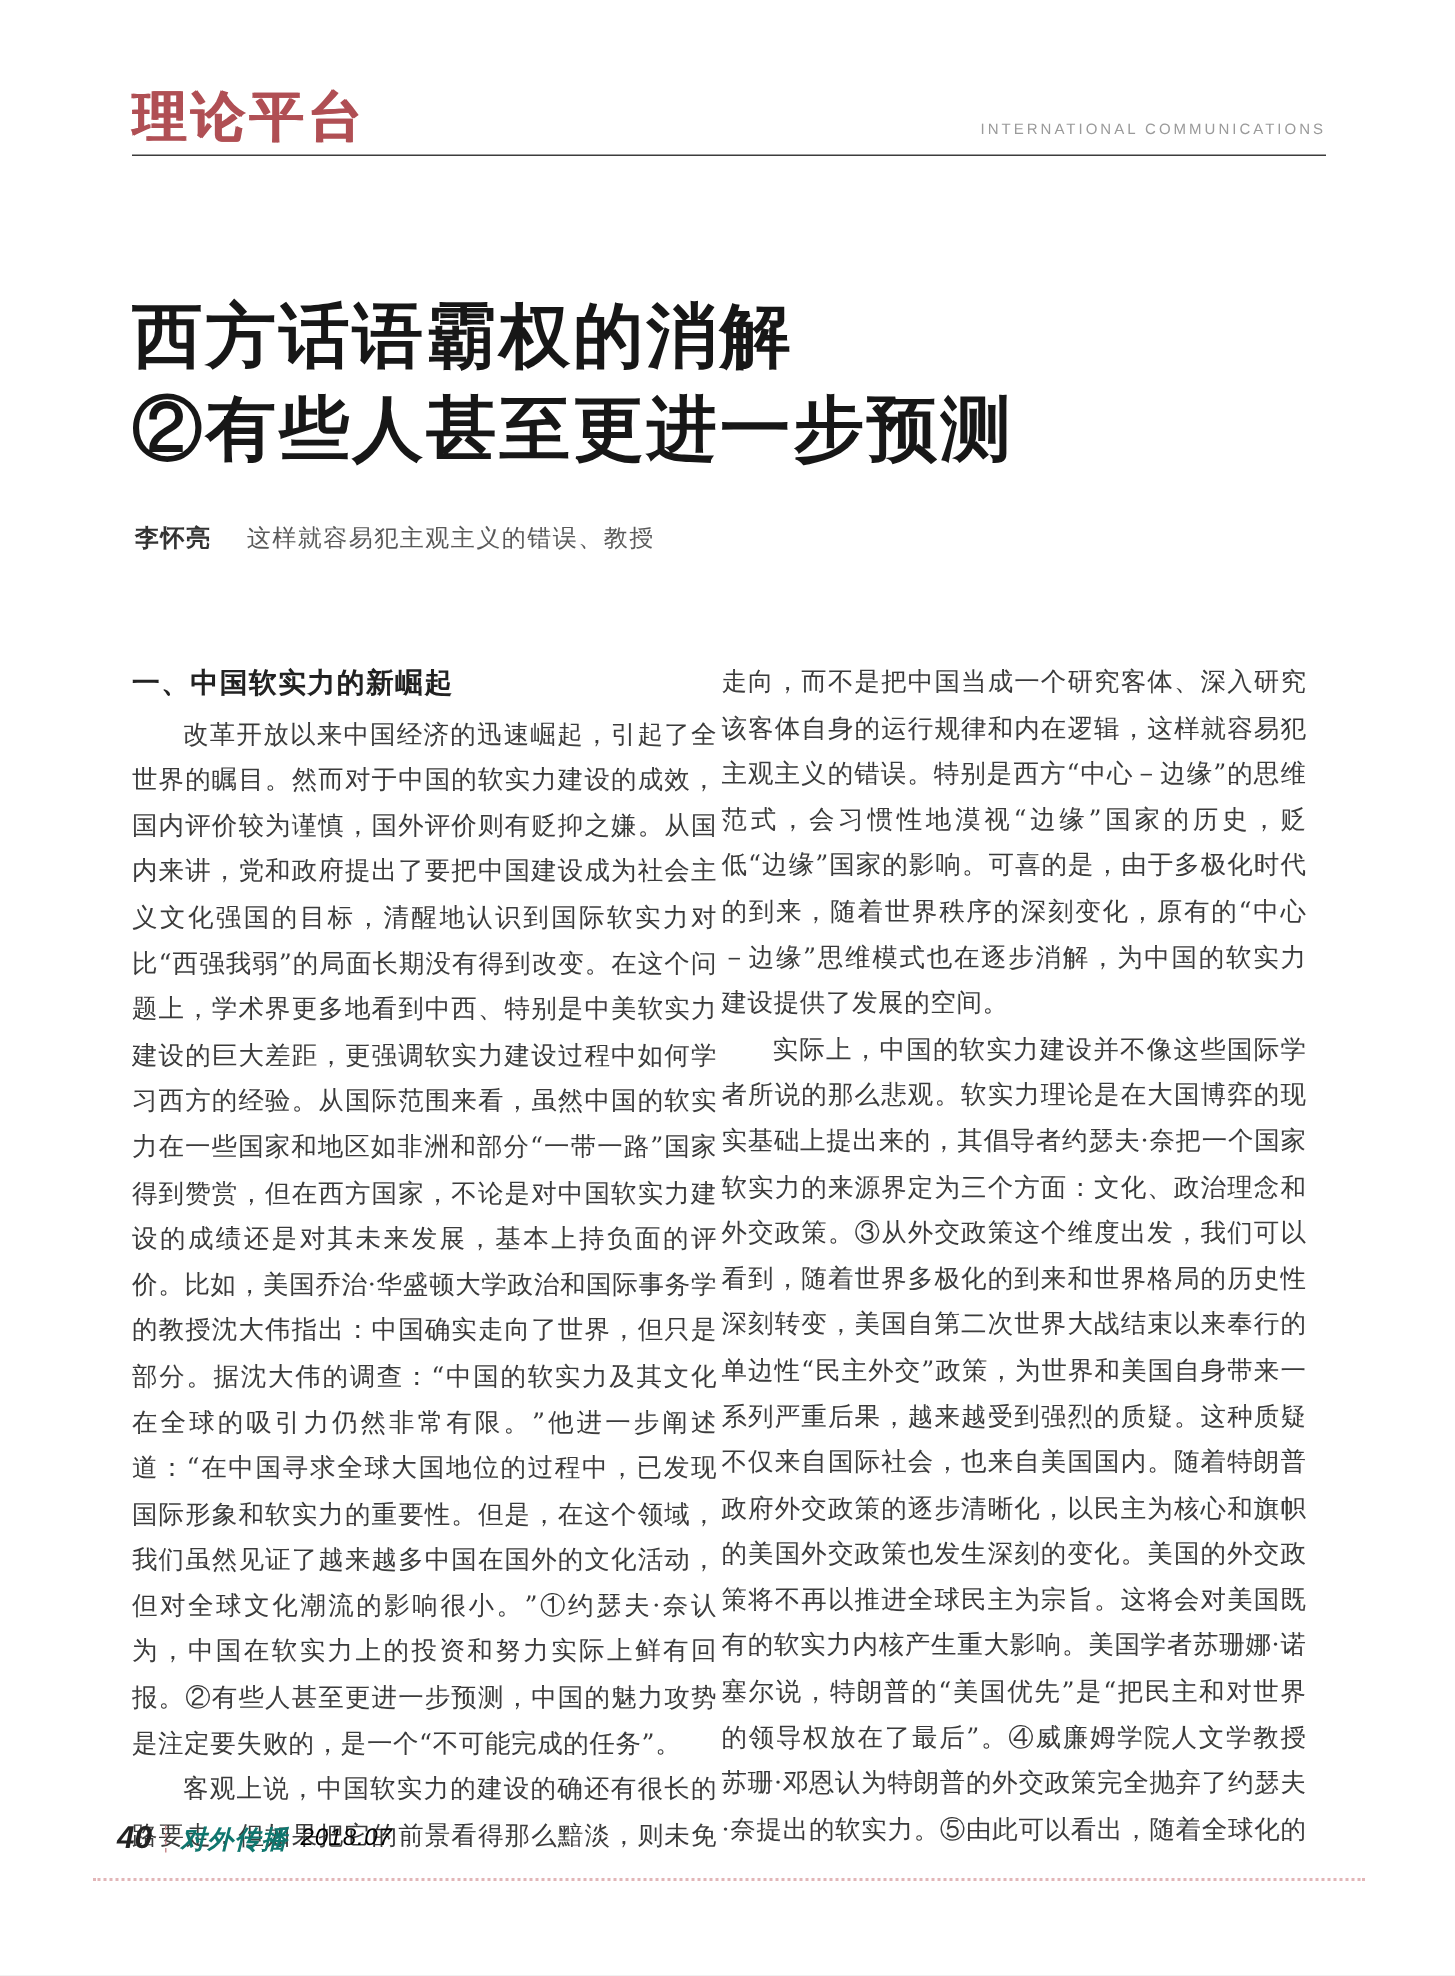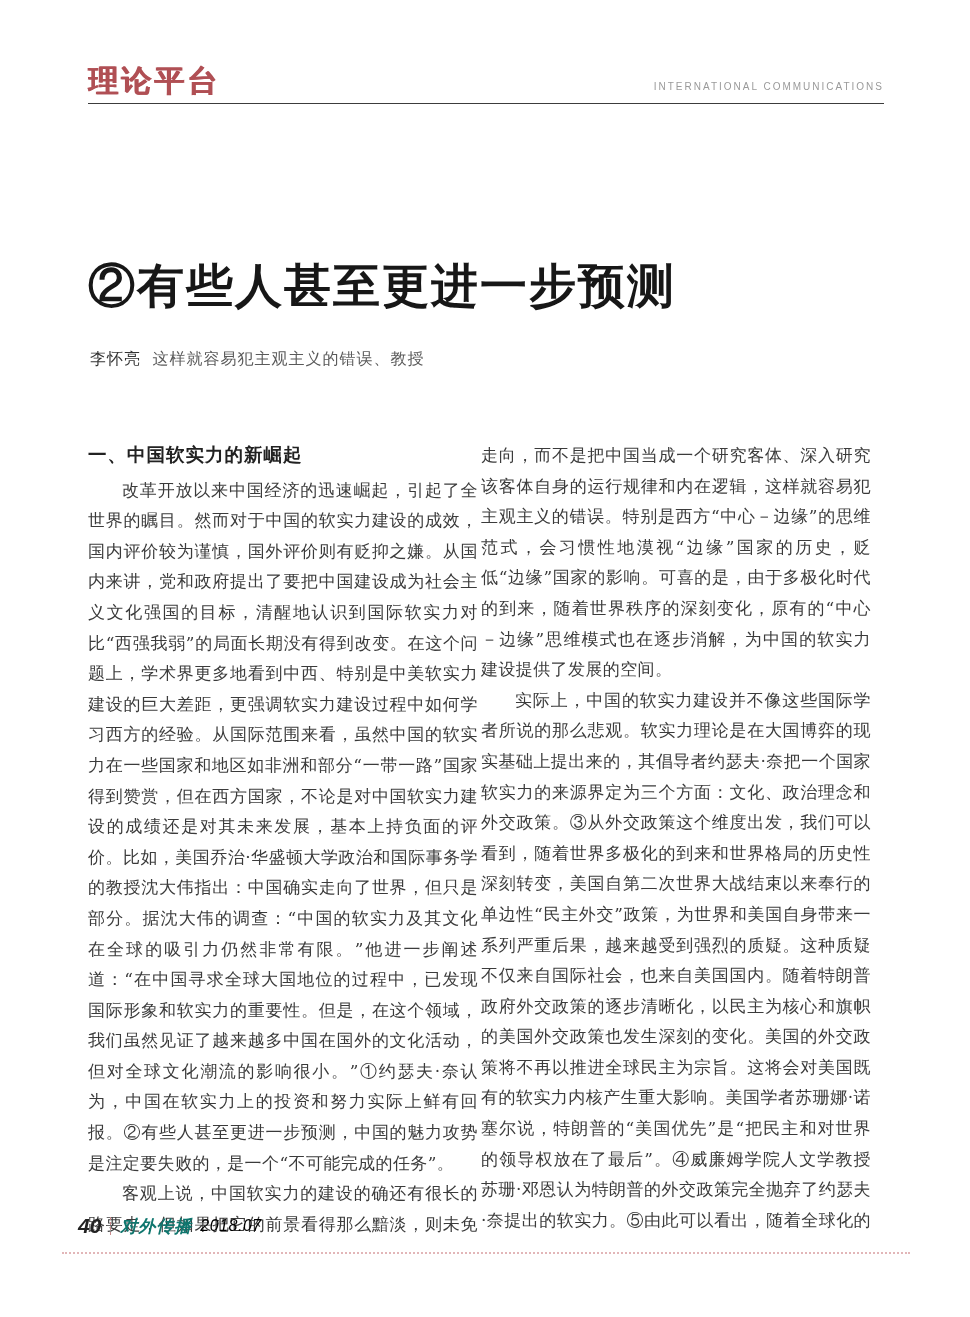--- a/index.html
+++ b/index.html
@@ -23,21 +23,21 @@
     top: 56px;
     height: 48px;
     border-bottom: 1.5px solid #3c3c3c;
     display: flex;
     justify-content: space-between;
     align-items: flex-end;
     padding-bottom: 7px;
   }
   .logo {
     color: #b04f54;
-    font-size: 30px;
+    font-size: 36px;
     font-weight: 900;
     letter-spacing: 3px;
     font-family: "Liberation Sans", sans-serif;
     text-shadow: 1px 0 0 #b04f54;
     line-height: 1;
   }
   .header-right {
     color: #9a9a9a;
     font-size: 10px;
     letter-spacing: 2px;
@@ -59,21 +59,21 @@
     font-family: "Liberation Sans", sans-serif;
   }
   .byline {
     position: absolute;
     left: 90px;
     top: 349px;
     font-size: 16px;
     color: #4a4a4a;
     letter-spacing: 1px;
   }
-  .byline .author { font-weight: 400; color: #333; margin-right: 6px; }
+  .byline .author { font-weight: 700; color: #333; margin-right: 18px; }
   .byline .affiliation { color: #5a5a5a; }
 
   
   .body-columns {
     position: absolute;
     left: 88px;
     top: 440px;
     width: 797px;
     height: 800px;
     display: flex;
@@ -145,21 +145,21 @@
 <body>
 
 <div class="page">
 
   <div class="header">
     <div class="logo">理论平台</div>
     <div class="header-right">INTERNATIONAL COMMUNICATIONS</div>
   </div>
 
   <h1 class="title">
-    <br>
+    <span>西方话语霸权的消解</span><br>
     <span>②有些人甚至更进一步预测</span>
   </h1>
 
   <div class="byline">
     <span class="author">李怀亮</span>
     <span class="affiliation">这样就容易犯主观主义的错误、教授</span>
   </div>
 
   <div class="body-columns">
 

